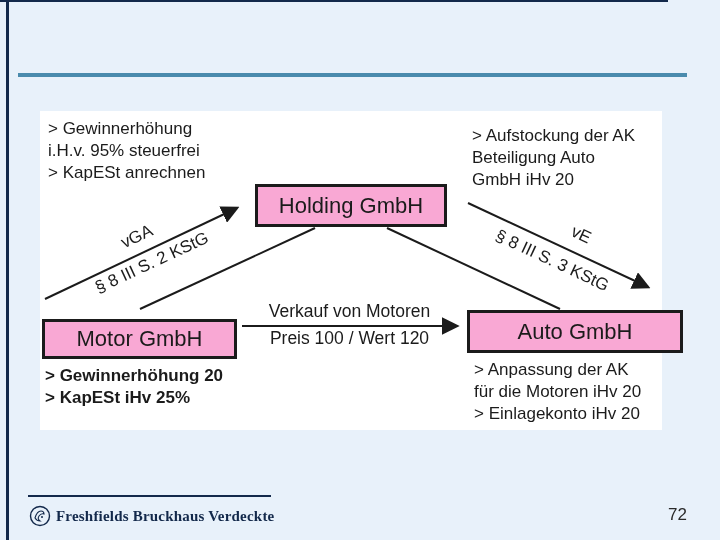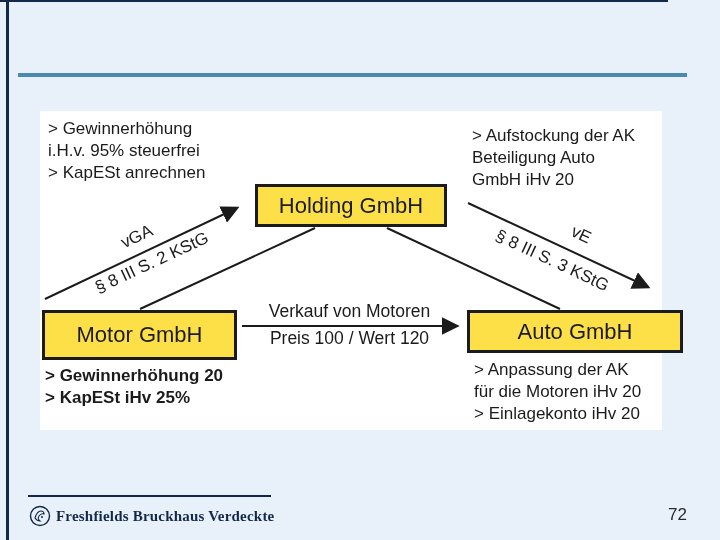--- a/index.html
+++ b/index.html
@@ -13,25 +13,25 @@
 
   .title { position:absolute; left:30px; top:9px; width:650px;
            font-family:"Liberation Serif", serif; font-weight:bold;
            font-size:23px; line-height:30px; color:#13294b; }
   .title-rule { position:absolute; left:18px; top:73px; width:669px; height:4px; background:#4a8bad; }
 
   
   .canvas { position:absolute; left:40px; top:111px; width:622px; height:319px; background:#ffffff; }
   .canvas svg.lines { position:absolute; left:0; top:0; width:622px; height:319px; }
 
-  .gbox { position:absolute; background:#fde047; border:3px solid #1b1b1b;
+  .gbox { position:absolute; background:#f9a8d4; border:3px solid #1b1b1b;
           display:flex; align-items:center; justify-content:center;
           font-size:22px; color:#1b1b1b; white-space:nowrap; }
   .box-holding { left:215px; top:73px;  width:192px; height:43px; }
-  .box-motor   { left:2px;   top:199px; width:195px; height:50px; }
+  .box-motor   { left:2px;   top:208px; width:195px; height:40px; }
   .box-auto    { left:427px; top:199px; width:216px; height:43px; }
 
   .anno { position:absolute; font-size:17px; line-height:22px; color:#1b1b1b; white-space:nowrap; }
   .anno-tl { left:8px;   top:7px;   }
   .anno-tr { left:432px; top:14px;  }
   .anno-bl { left:5px;   top:254px;font-weight:bold; }
   .anno-br { left:434px; top:248px; }
 
   .diag-label { position:absolute; font-size:17px; color:#1b1b1b; white-space:nowrap;
                 transform:translate(-50%,-50%) rotate(var(--rot)); }

